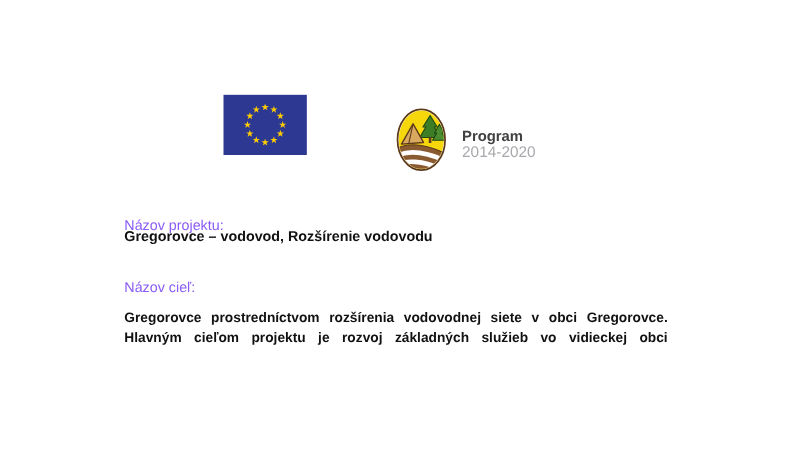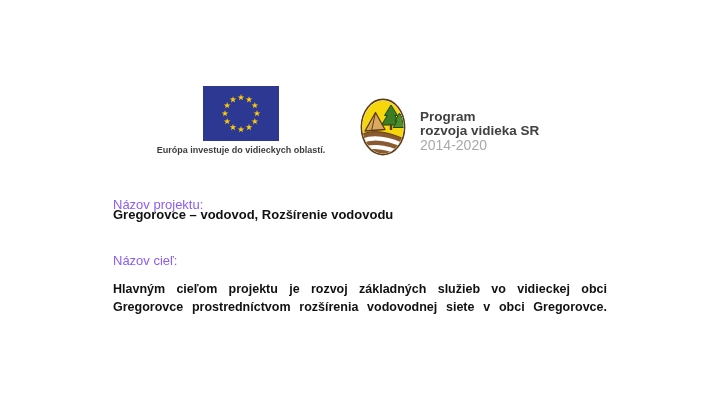--- a/index.html
+++ b/index.html
@@ -114,21 +114,20 @@
         <use href="#st" x="54" y="27.5"></use>
         <use href="#st" x="51.86" y="35.5"></use>
         <use href="#st" x="46" y="41.36"></use>
         <use href="#st" x="38" y="43.5"></use>
         <use href="#st" x="30" y="41.36"></use>
         <use href="#st" x="24.14" y="35.5"></use>
         <use href="#st" x="22" y="27.5"></use>
         <use href="#st" x="24.14" y="19.5"></use>
         <use href="#st" x="30" y="13.64"></use>
       </svg>
-      <div class="eu-caption2">Európa investuje do vidieckych oblastí.</div>
     </div>
 
     <div class="prv-block">
       <svg class="prv-emblem" width="46" height="58" viewBox="0 0 46 58" aria-hidden="true">
         <defs>
           <clipPath id="pc">
               <ellipse cx="23" cy="29" rx="20.5" ry="26.5"></ellipse>
             </clipPath>
         </defs>
         <ellipse cx="23" cy="29" rx="21.6" ry="27.6" fill="#ffffff" stroke="#5d3a1c" stroke-width="1.6"></ellipse>
@@ -142,33 +141,32 @@
           <path d="M5,33 L15.5,14.5 L25,31.5 Z" fill="#d9a95f" stroke="#5d3a1c" stroke-width="1.3" stroke-linejoin="round"></path>
           <path d="M15.5,14.5 L11.5,33" fill="none" stroke="#5d3a1c" stroke-width="1"></path>
 
           <path d="M-4,40 C8,30.5 26,31.5 50,44 L50,60 L-4,60 Z" fill="#8a5a30" stroke="#5d3a1c" stroke-width="1"></path>
           <path d="M-4,46.5 C8,37.5 26,38.5 50,50.5" fill="none" stroke="#ffffff" stroke-width="4.2"></path>
           <path d="M-6,55 C6,46 26,47 48,59" fill="none" stroke="#ffffff" stroke-width="4.2"></path>
         </g>
       </svg>
       <div class="prv-text">
         <div class="prv-title">Program</div>
-        <div class="prv-title">rozvoja vidieka SR</div>
         <div class="prv-period">2014-2020</div>
       </div>
     </div>
 
   </div>
 
   <div>
     <div class="label label-project">Názov projektu:</div>
 
     <div class="project-title">Gregorovce – vodovod, Rozšírenie vodovodu</div>
 
     <div class="label label-goal">Názov cieľ:</div>
 
     <div class="goal">
+      <div class="goal-line">Gregorovce prostredníctvom rozšírenia vodovodnej siete v obci Gregorovce.</div>
       <div class="goal-line">Hlavným cieľom projektu je rozvoj základných služieb vo vidieckej obci</div>
-      <div class="goal-line">Gregorovce prostredníctvom rozšírenia vodovodnej siete v obci Gregorovce.</div>
     </div>
   </div>
 
 </div>
 
 </body></html>

